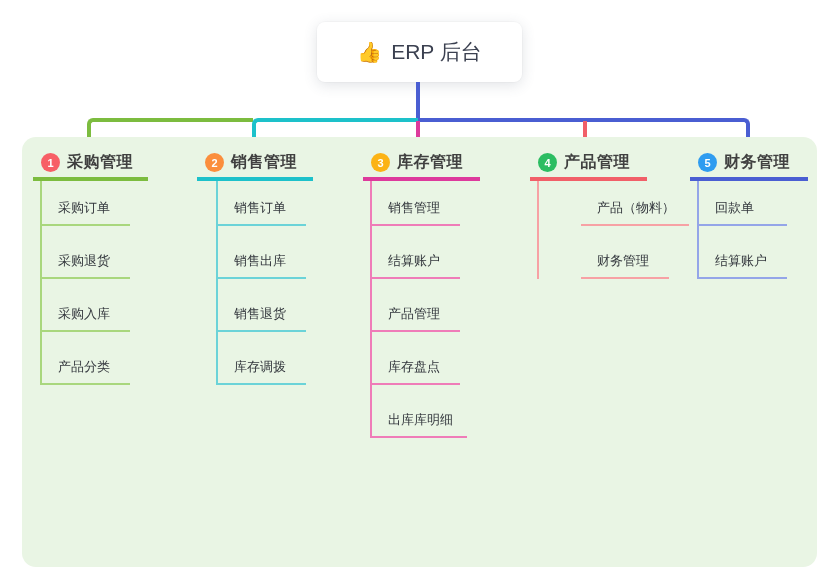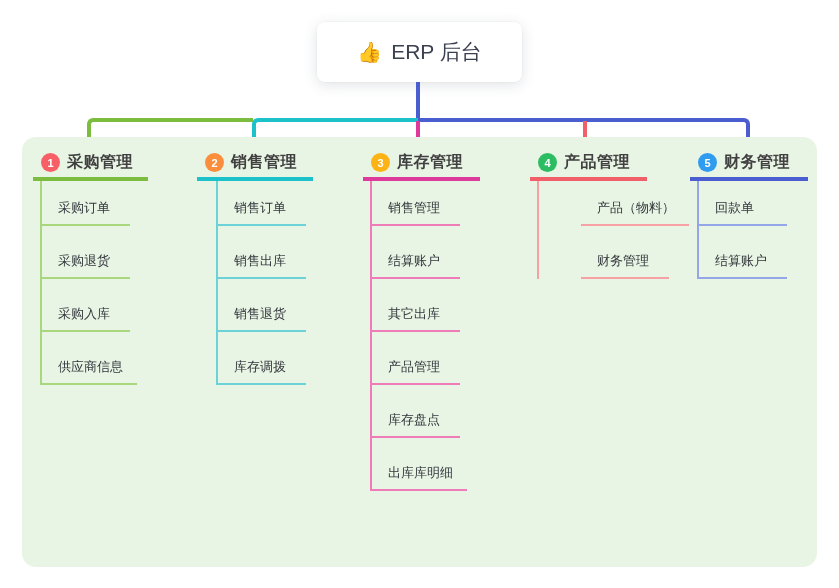--- a/index.html
+++ b/index.html
@@ -104,21 +104,21 @@
 
   <div class="branch b1">
     <div class="branch-header">
       <span class="badge">1</span>
       <span class="branch-title">采购管理</span>
     </div>
     <div class="children">
       <div class="child">采购订单</div>
       <div class="child">采购退货</div>
       <div class="child">采购入库</div>
-      <div class="child">供应商信息</div>
+      <div class="child">产品分类</div>
     </div>
   </div>
 
   <div class="branch b2">
     <div class="branch-header">
       <span class="badge">2</span>
       <span class="branch-title">销售管理</span>
     </div>
     <div class="children">
       <div class="child">销售订单</div>
@@ -129,21 +129,20 @@
   </div>
 
   <div class="branch b3">
     <div class="branch-header">
       <span class="badge">3</span>
       <span class="branch-title">库存管理</span>
     </div>
     <div class="children">
       <div class="child">销售管理</div>
       <div class="child">结算账户</div>
-      <div class="child">其它出库</div>
       <div class="child">产品管理</div>
       <div class="child">库存盘点</div>
       <div class="child">出库库明细</div>
     </div>
   </div>
 
   <div class="branch b4">
     <div class="branch-header">
       <span class="badge">4</span>
       <span class="branch-title">产品管理</span>

